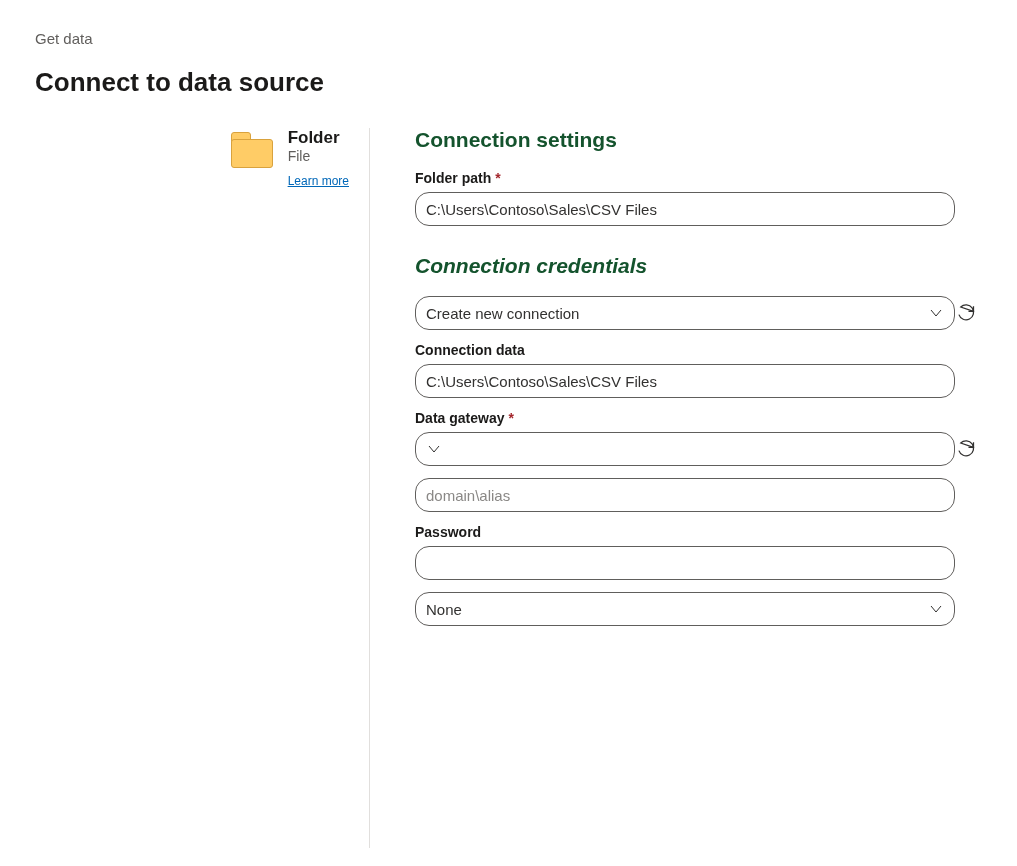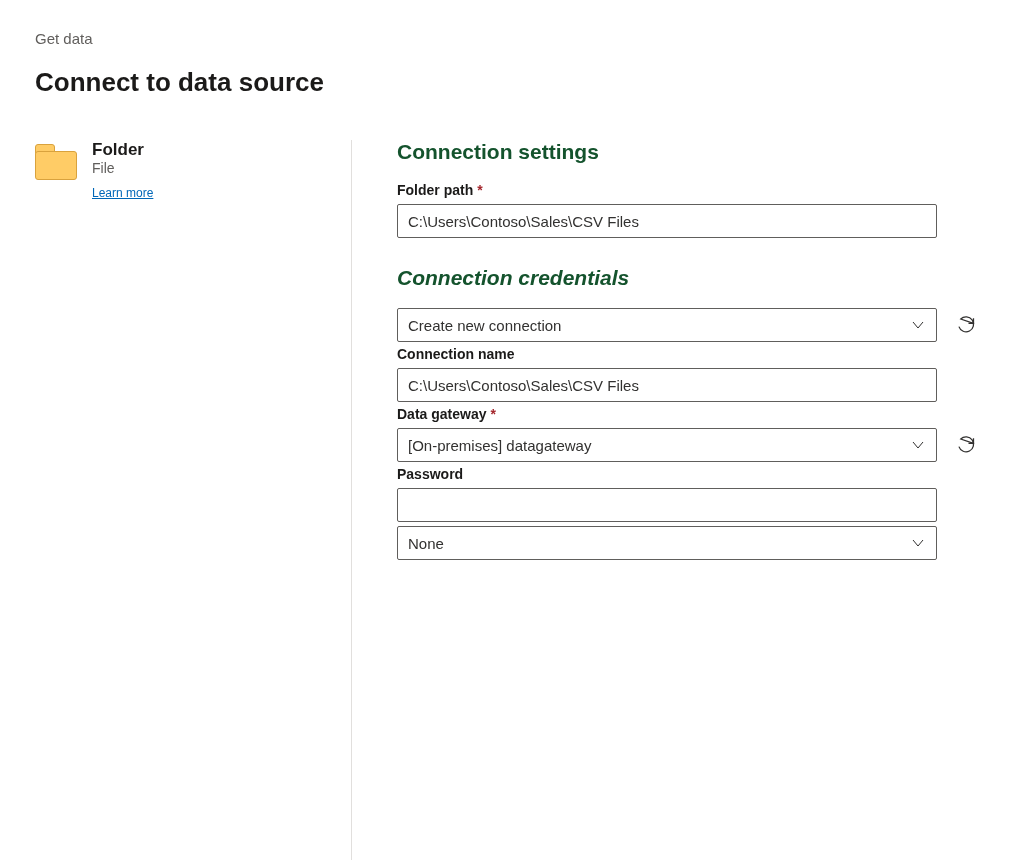--- a/index.html
+++ b/index.html
@@ -12,34 +12,35 @@
     }
     .breadcrumb {
       font-size: 15px;
       color: #605e5c;
       margin-bottom: 20px;
     }
     .page-title {
       font-size: 26px;
       font-weight: 700;
       color: #1b1a19;
-      margin-bottom: 42px;
+      margin-bottom: 30px;
     }
     .main {
       display: flex;
     }
     .left-panel {
       width: 345px;
       border-right: 1px solid #e1dfdd;
       padding-right: 20px;
       min-height: 720px;
     }
     .source-item {
       display: flex;
       gap: 15px;
+      justify-content: flex-end;
     }
     .folder-icon {
       width: 42px;
       height: 36px;
       position: relative;
       margin-top: 4px;
     }
     .folder-tab {
       position: absolute;
       top: 0; left: 0;
@@ -83,46 +84,45 @@
       font-size: 21px;
       font-weight: 700;
       color: #14532d;
       margin-bottom: 18px;
     }
     .section-heading.second {
       margin-top: 28px;
       font-style: italic;
     }
     .field-group {
-      margin-bottom: 4px;
+      margin-bottom: 12px;
     }
     .field-label {
       font-size: 14px;
       font-weight: 600;
       color: #1b1a19;
       margin-bottom: 6px;
       display: block;
     }
     .required { color: #a4262c; }
     .text-input, .select-box {
       width: 540px;
       height: 34px;
       border: 1px solid #605e5c;
-      border-radius: 2px;
+      border-radius: 14px;
       padding: 9px 10px;
       font-size: 15px;
       font-family: inherit;
       color: #323130;
       background: #fff;
     }
     .text-input::placeholder { color: #8a8886; }
     .select-row {
       display: flex;
       align-items: center;
-      gap: 18px;
     }
     .select-box {
       position: relative;
       display: flex;
       align-items: center;
       cursor: pointer;
     }
     .select-value { flex: 1; }
     .chevron {
       width: 16px;
@@ -188,48 +188,48 @@
         <span class="refresh-btn">
           <svg viewBox="0 0 24 24" fill="none" stroke="#323130" stroke-width="1.5">
             <path d="M21 4 v6 h-6"></path>
             <path d="M3.5 14 a9 9 0 1 0 2.2 -9.2 L21 10"></path>
           </svg>
         </span>
       </div>
     </div>
 
     <div class="field-group">
-      <label class="field-label">Connection name</label>
+      <label class="field-label">Connection data</label>
       <input type="text" class="text-input" value="C:\Users\Contoso\Sales\CSV Files" style="">
     </div>
 
     <div class="field-group">
       <label class="field-label">
         <span>Data gateway</span> <span class="required">*</span>
       </label>
       <div class="select-row">
         <div class="select-box">
-          <span class="select-value">[On-premises] datagateway</span>
           <span class="chevron">
             <svg viewBox="0 0 12 12" fill="none" stroke="#323130" stroke-width="1">
                 <polyline points="1,3 6,9 11,3"></polyline>
               </svg>
           </span>
         </div>
         <span class="refresh-btn">
           <svg viewBox="0 0 24 24" fill="none" stroke="#323130" stroke-width="1.5">
             <path d="M21 4 v6 h-6"></path>
             <path d="M3.5 14 a9 9 0 1 0 2.2 -9.2 L21 10"></path>
           </svg>
         </span>
       </div>
     </div>
 
 
     <div class="field-group">
+      <input type="text" class="text-input" placeholder="domain\alias" style="">
     </div>
 
     <div class="field-group">
       <label class="field-label">Password</label>
       <input type="password" class="text-input" style="">
     </div>
 
     <div class="field-group">
       <div class="select-box">
         <span class="select-value">None</span>

